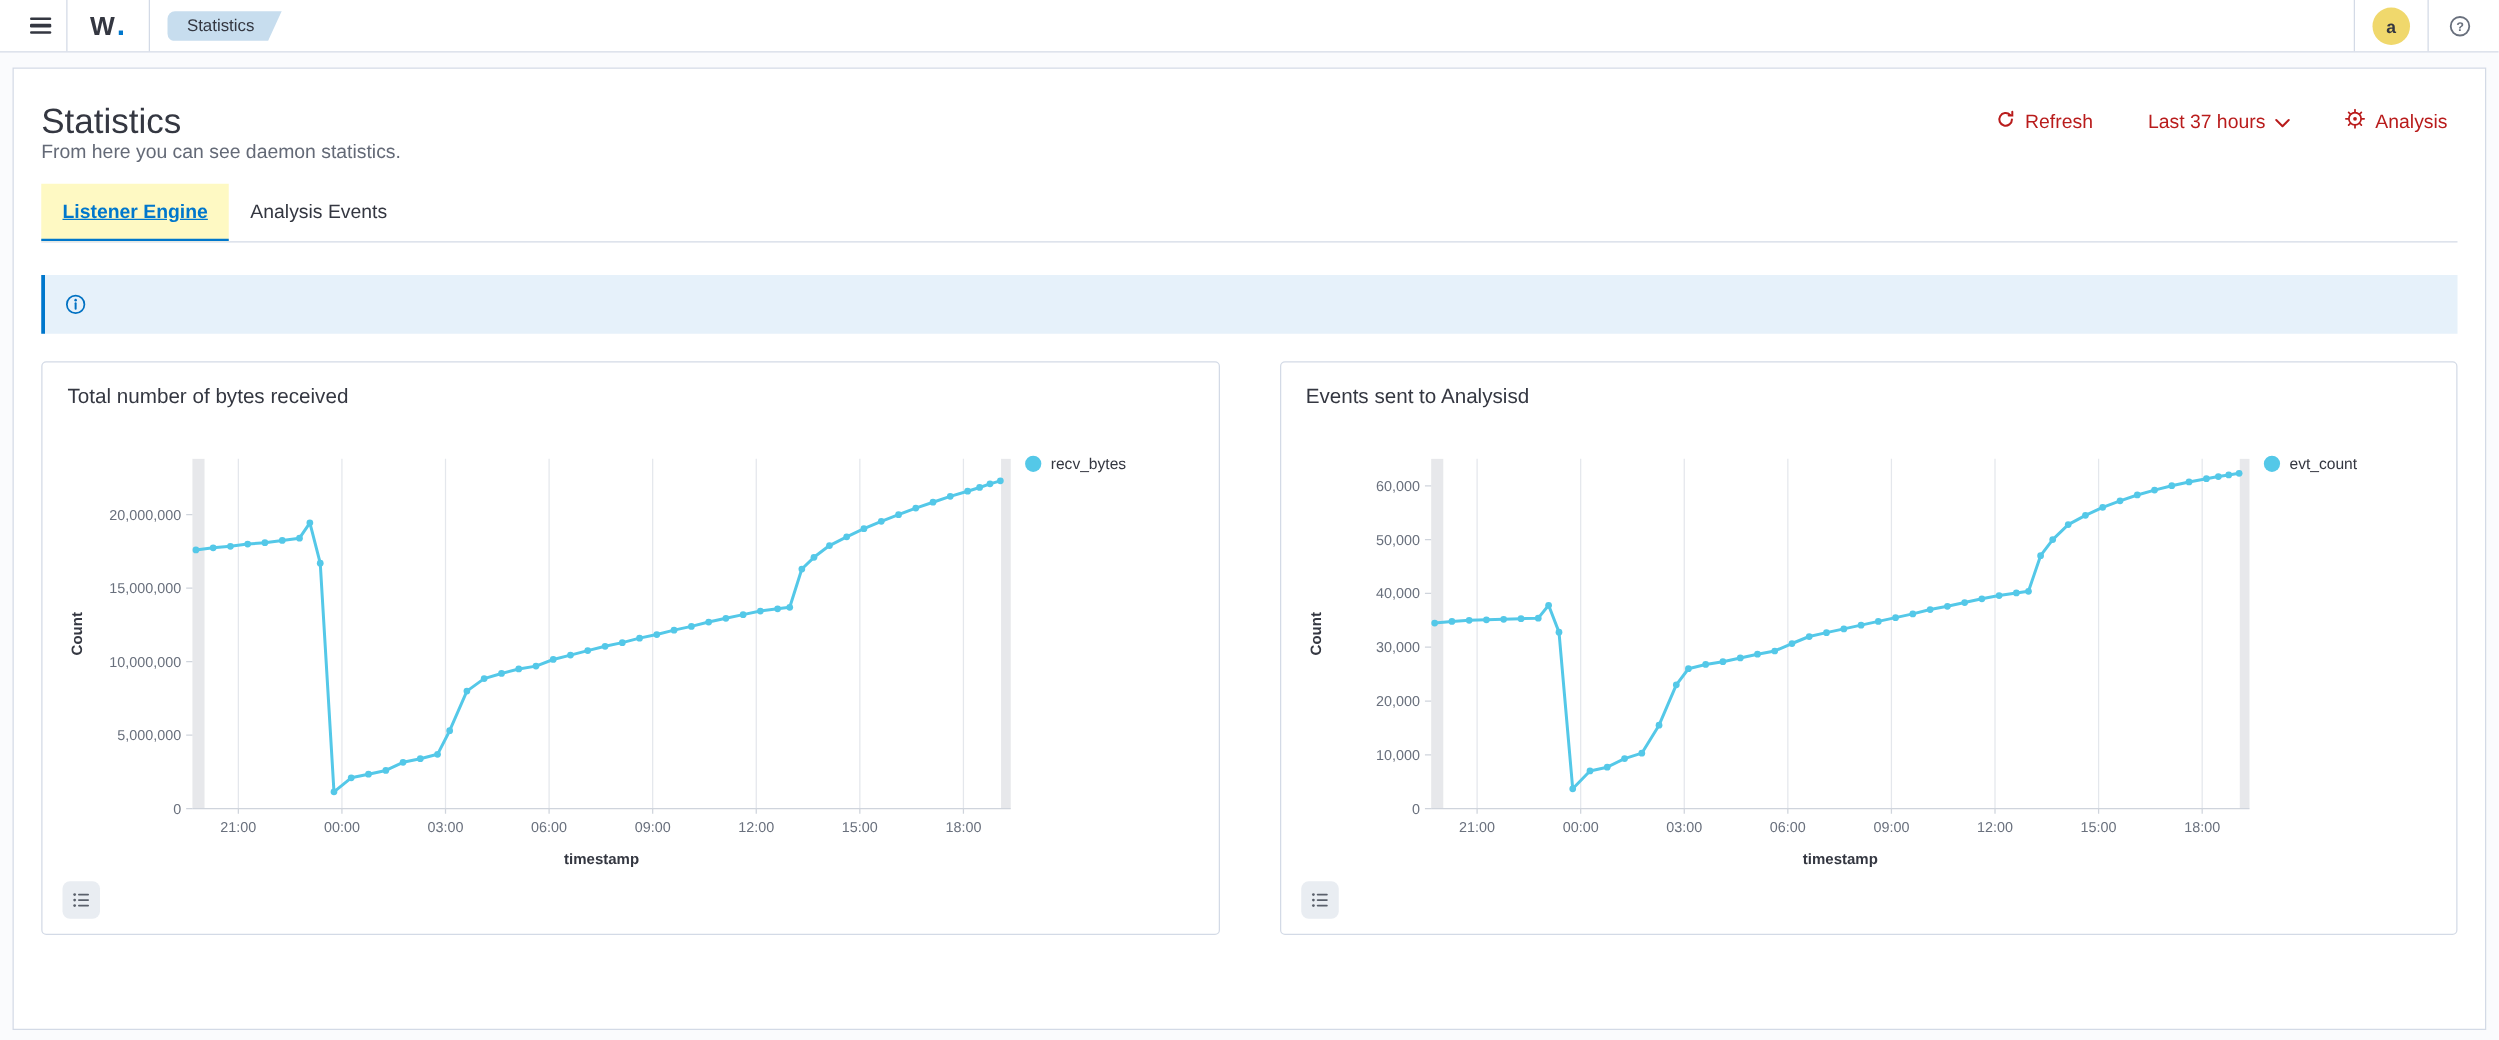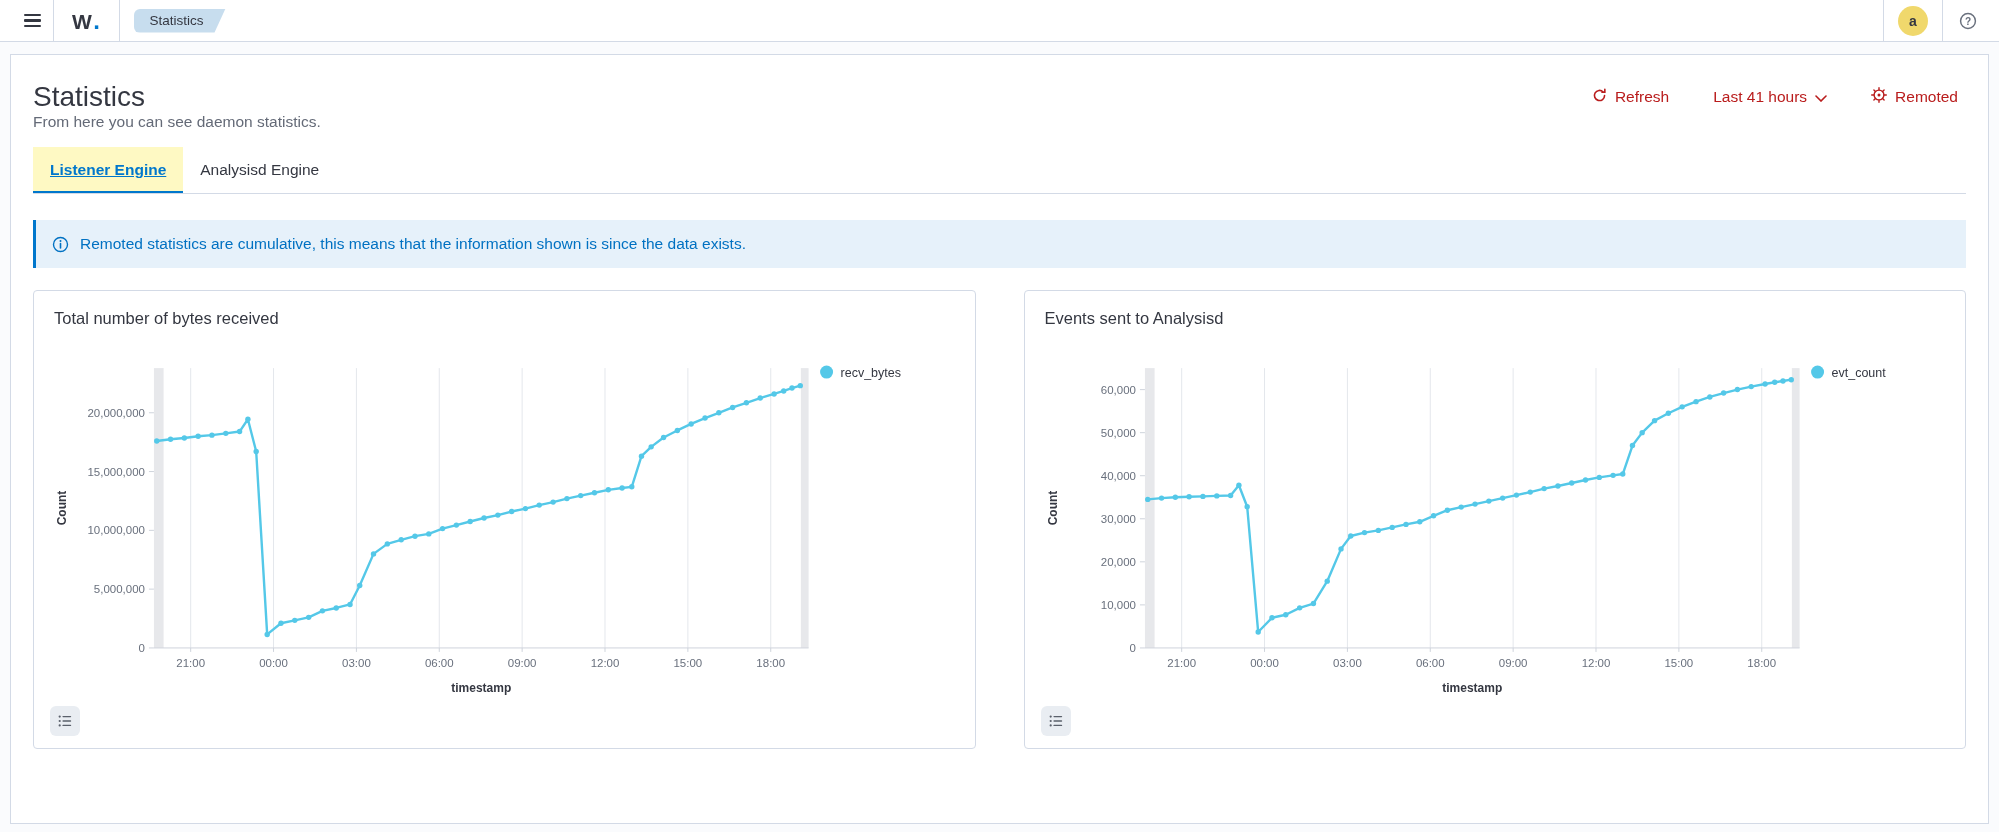--- a/index.html
+++ b/index.html
@@ -117,56 +117,55 @@
       <button class="action-btn">
         <span>
           <svg width="15" height="15" viewBox="0 0 16 16" fill="none" stroke="currentColor" stroke-width="1.7" stroke-linecap="round">
               <path d="M13.4 8a5.4 5.4 0 1 1-1.55-3.8"></path>
               <path d="M13.7 1.5v3.1h-3.1"></path>
             </svg>
         </span>
         <span>Refresh</span>
       </button>
       <button class="action-btn">
-        <span>Last 41 hours</span>
+        <span>Last 37 hours</span>
         <span>
           <svg width="12" height="7" viewBox="0 0 12 7" fill="none" stroke="currentColor" stroke-width="1.6" stroke-linecap="round">
               <path d="M1 1l5 5 5-5"></path>
             </svg>
         </span>
       </button>
       <button class="action-btn">
         <span>
           <svg width="16" height="16" viewBox="0 0 16 16">
               <g fill="none" stroke="currentColor" stroke-width="1.4" stroke-linecap="round">
                 <circle cx="8" cy="8" r="4.9"></circle>
                 <circle cx="8" cy="8" r="1.5" fill="currentColor" stroke="none"></circle>
                 <path d="M8 .7v2.1M8 13.2v2.1M.7 8h2.1M13.2 8h2.1M2.9 2.9l1.5 1.5M11.6 11.6l1.5 1.5M13.1 2.9l-1.5 1.5M4.4 11.6l-1.5 1.5"></path>
               </g>
             </svg>
         </span>
-        <span>Remoted</span>
+        <span>Analysis</span>
       </button>
     </div>
   </div>
 
   <p class="subtitle">From here you can see daemon statistics.</p>
 
   <div class="tabs">
     <button class="tab active">Listener Engine</button>
-    <button class="tab">Analysisd Engine</button>
+    <button class="tab">Analysis Events</button>
   </div>
 
   <div class="callout">
     <svg width="17" height="17" viewBox="0 0 16 16" fill="none" stroke="currentColor">
         <circle cx="8" cy="8" r="6.6" stroke-width="1.3"></circle>
         <path d="M8 7.2v4.1" stroke-width="1.5" stroke-linecap="round"></path>
         <circle cx="8" cy="4.8" r="0.95" fill="currentColor" stroke="none"></circle>
       </svg>
-    <span>Remoted statistics are cumulative, this means that the information shown is since the data exists.</span>
   </div>
 
   <div class="charts">
 
     <section class="chart-card">
       <h2 class="chart-title">Total number of bytes received</h2>
       <svg class="chart-svg" viewBox="0 0 909 362">
           <rect x="104" y="28" width="9.672995780590725" height="280" fill="#d3d6db" opacity="0.55"></rect>
           <rect x="751.2616033755276" y="28" width="7.738396624472443" height="280" fill="#d3d6db" opacity="0.55"></rect>
           <line x1="140.75738396624473" y1="28" x2="140.75738396624473" y2="308" stroke="#e4e7ec" stroke-width="1"></line>

